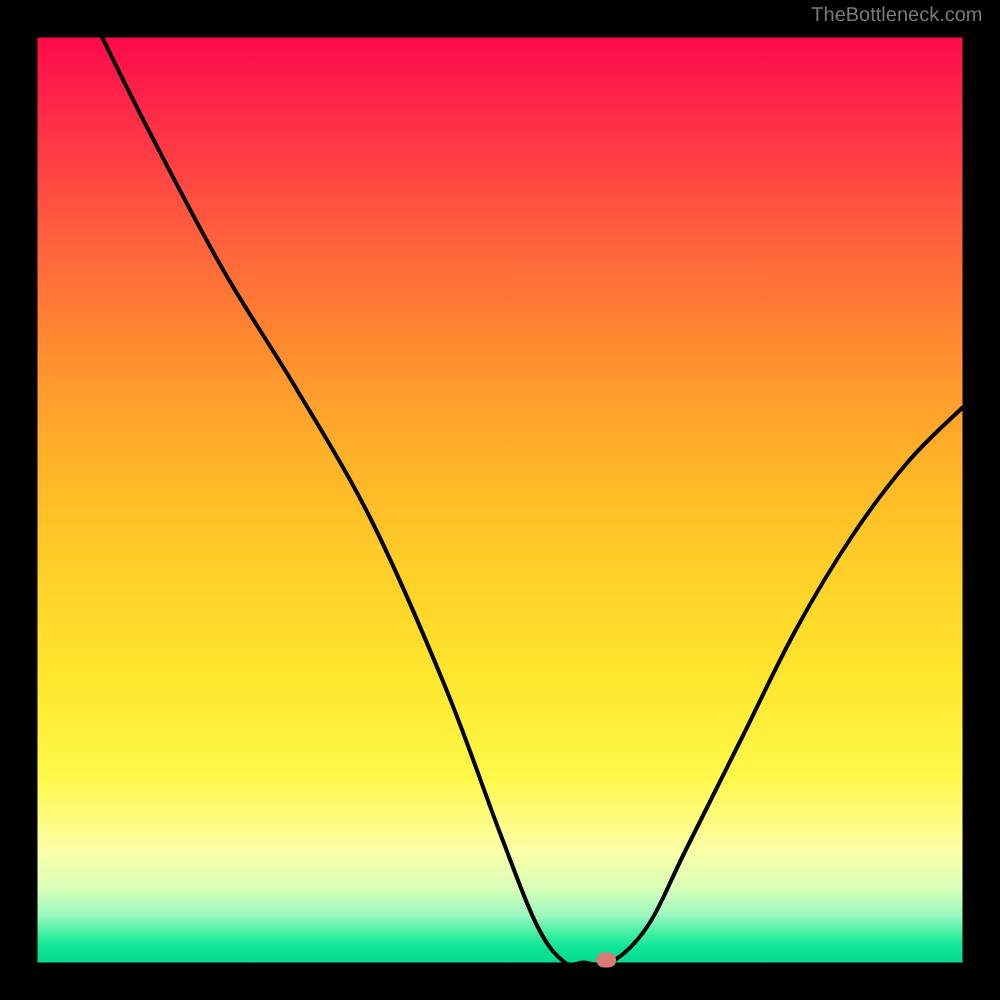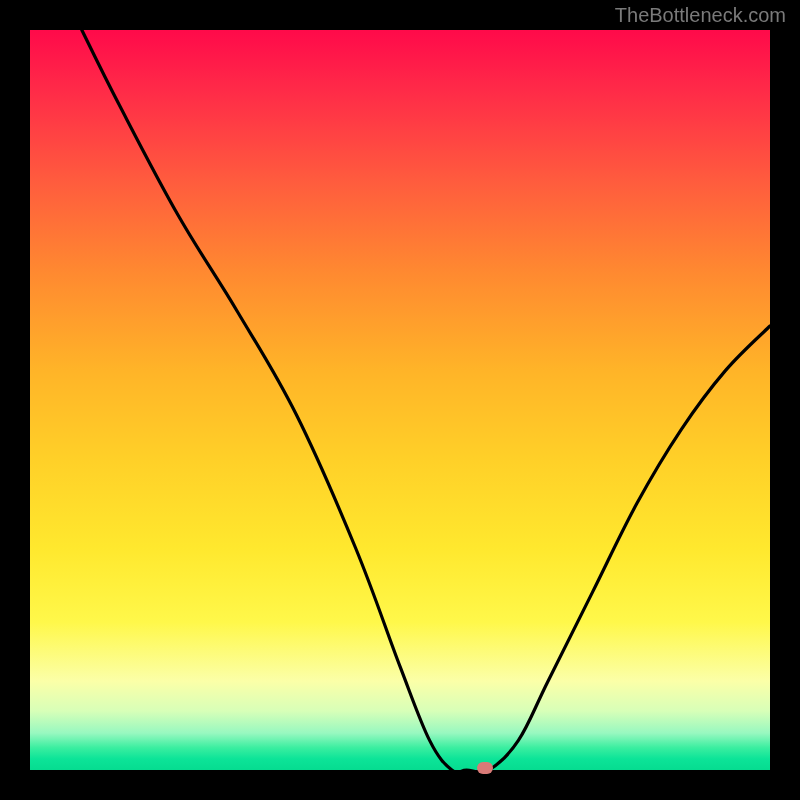--- a/index.html
+++ b/index.html
@@ -9,21 +9,21 @@
     background: #000;
     position: relative;
     font-family: Arial, Helvetica, sans-serif;
     overflow: hidden;
   }
   .attribution {
     position: absolute;
     top: 4px;
     right: 14px;
     color: #7a7a7a;
-    font-size: 20px;
+    font-size: 16px;
     font-weight: 500;
     z-index: 10;
   }
   .plot-area {
     position: absolute;
     left: 30px;
     top: 30px;
     width: 740px;
     height: 740px;
   }

